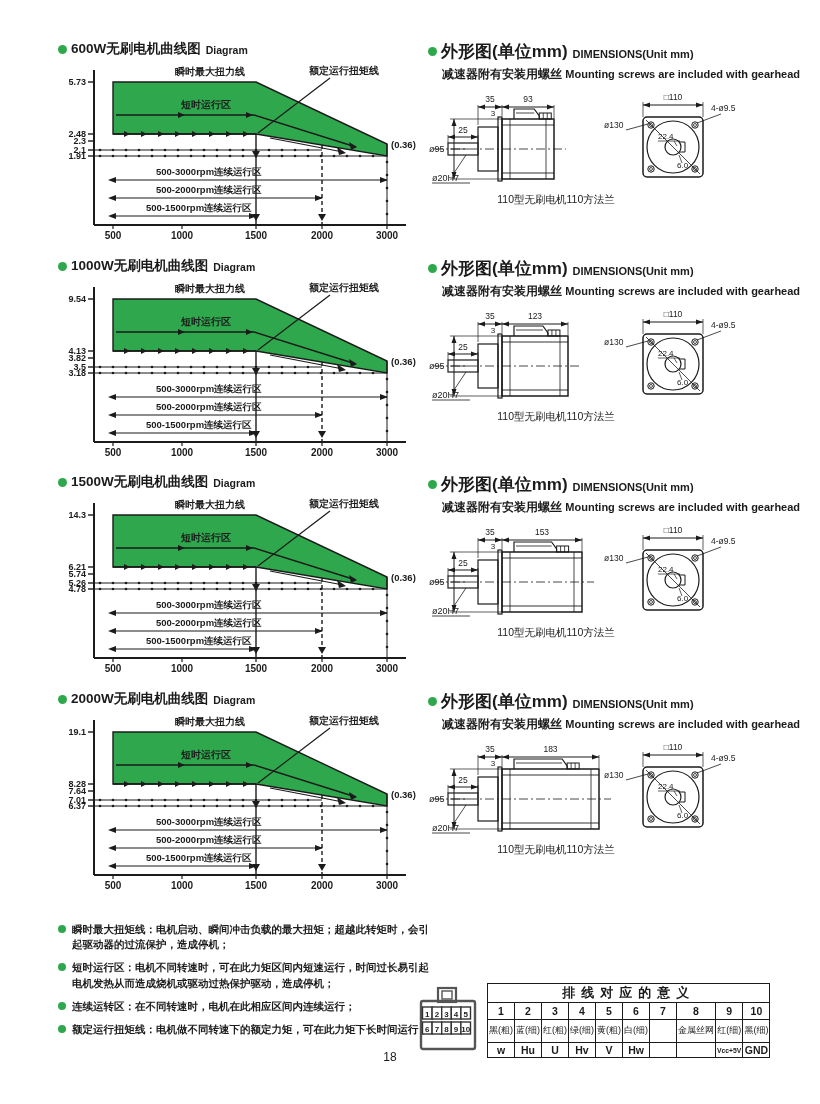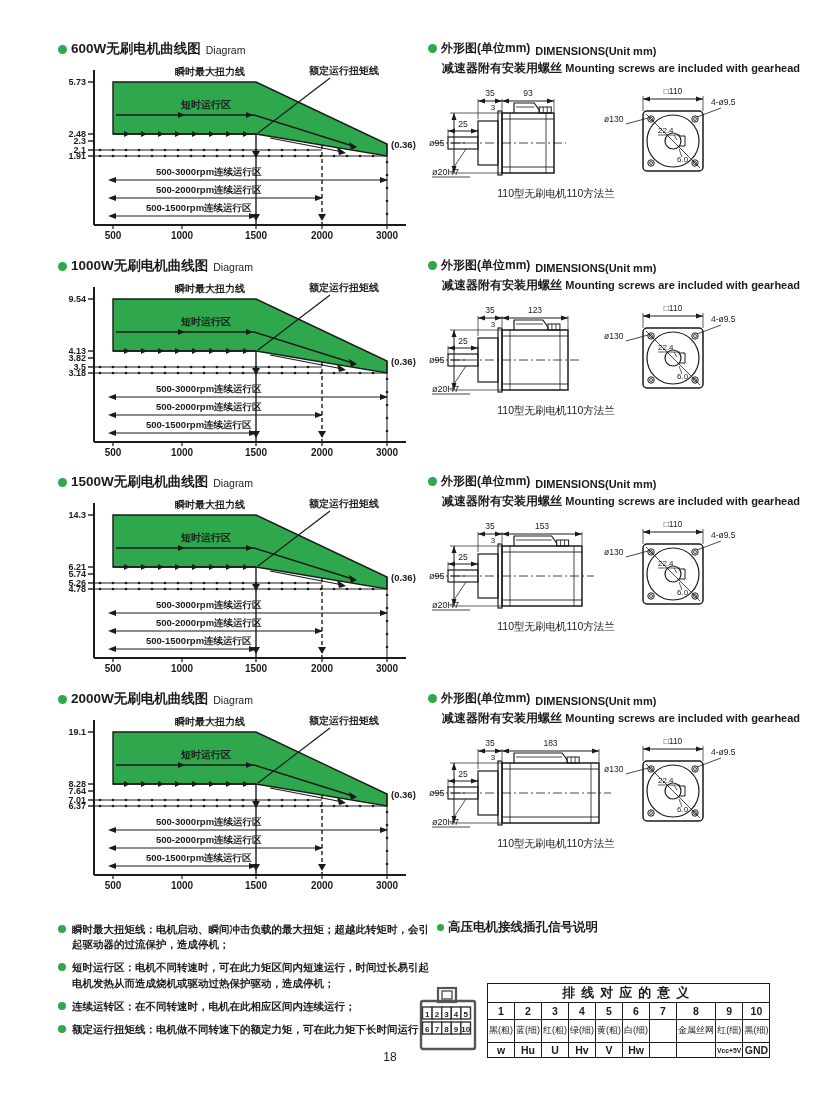--- a/index.html
+++ b/index.html
@@ -7,22 +7,22 @@
   .page{position:relative;width:820px;height:1104px;background:#fff;overflow:hidden;
         font-family:"Liberation Sans",sans-serif;color:var(--ink);}
   .abs{position:absolute;}
   .r0{top:40px}.r1{top:257px}.r2{top:473px}.r3{top:690px}
   .chart-sec{left:58px;width:372px;}
   .dims-sec{left:428px;width:388px;}
   .sec-title{display:flex;align-items:center;}
   .bullet{width:9px;height:9px;border-radius:50%;background:var(--green);display:inline-block;
           margin-right:4px;flex:0 0 auto;}
   .ct-cn{font-size:13.5px;font-weight:bold;}
-  .ct-en{font-size:10.5px;font-weight:normal;margin-left:5px;margin-top:2px;}
-  .dt-cn{font-size:12px;font-weight:bold;}
+  .ct-en{font-size:10.5px;font-weight:bold;margin-left:5px;margin-top:2px;}
+  .dt-cn{font-size:17px;font-weight:bold;}
   .dt-en{font-size:11px;font-weight:bold;margin-left:5px;margin-top:4px;}
   .dims-sub{font-size:12px;font-weight:bold;margin:3px 0 0 14px;}
   .dims-sub .en{font-size:11px;}
   svg text{font-family:"Liberation Sans",sans-serif;fill:#1b1b1b;}
   .notes{left:58px;top:922px;width:372px;}
   .note{display:flex;margin-bottom:8px;font-size:10.5px;font-weight:bold;line-height:1.45;}
   .note .bullet{width:8px;height:8px;margin-top:3px;margin-right:6px;}
   .sig-head{left:437px;top:919px;width:380px;}
   .sig-cn{font-size:12.5px;font-weight:bold;display:flex;align-items:center;}
   .sig-cn .bullet{width:7px;height:7px;}
@@ -870,24 +870,20 @@
       <span class="bullet"></span>
       <span>连续运转区：在不同转速时，电机在此相应区间内连续运行；</span>
     </div>
     <div class="note">
       <span class="bullet"></span>
       <span>额定运行扭矩线：电机做不同转速下的额定力矩，可在此力矩下长时间运行；</span>
     </div>
   </div>
 
   <div class="abs sig-head">
-    <div class="sig-cn">
-      <span class="bullet"></span>
-      <span>高压电机接线插孔信号说明</span>
-    </div>
   </div>
 
   <svg class="abs" style="left:418px;top:984px" width="64" height="76" viewBox="0 0 64 76" id="connector-svg">
       <rect x="3" y="17" width="54" height="48" rx="2" fill="none" stroke="#555" stroke-width="2.4"></rect>
       <rect x="20" y="4" width="18" height="14" fill="none" stroke="#555" stroke-width="2.2"></rect>
       <rect x="24" y="7" width="10" height="8" fill="none" stroke="#555" stroke-width="1.4"></rect>
       <rect x="4.5" y="23" width="9.6" height="12" fill="#fff" stroke="#333" stroke-width="1.4"></rect>
       <text x="9.3" y="32.5" font-size="8" text-anchor="middle" font-weight="bold">1</text>
       <rect x="4.5" y="38" width="9.6" height="12" fill="#fff" stroke="#333" stroke-width="1.4"></rect>
       <text x="9.3" y="47.5" font-size="8" text-anchor="middle" font-weight="bold">6</text>

